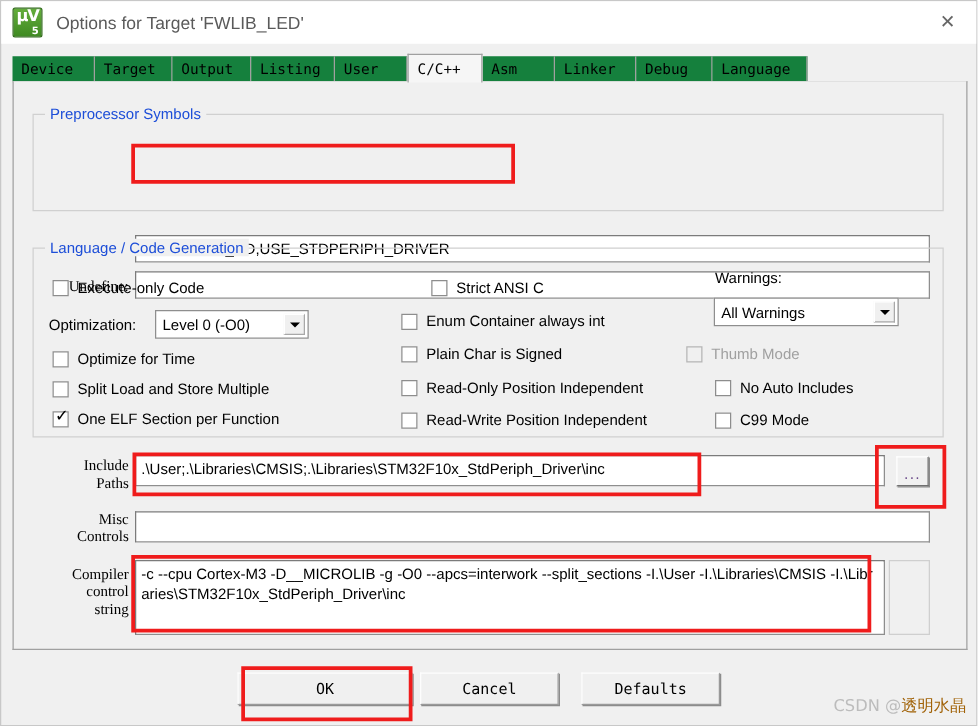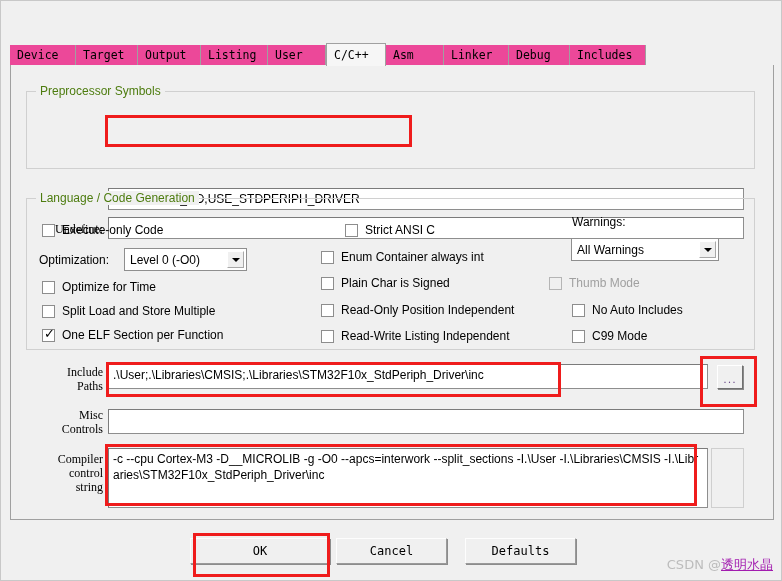--- a/index.html
+++ b/index.html
@@ -96,21 +96,21 @@
     font-family: "DejaVu Sans Mono", monospace;
   }
   .tab {
     position: absolute;
     top: 2px;
     height: 20px;
     line-height: 20px;
     padding: 0 7px;
     font-size: 11.5px;
     color: #000;
-    background: #ec4899;
+    background: #15803d;
     border-right: 1px solid #a0a0a0;
     box-sizing: border-box;
     white-space: nowrap;
   }
   .tab.active {
     top: 0px;
     height: 23px;
     line-height: 22px;
     background: #f6f6f6;
     border: 1px solid #a0a0a0;
@@ -145,21 +145,21 @@
     box-sizing: border-box;
     background: transparent;
   }
   .group-label {
     position: absolute;
     top: -8px;
     left: 9px;
     background: #f0f0f0;
     padding: 0 4px;
     font-size: 12px;
-    color: #4d7c0f;
+    color: #1d4ed8;
     white-space: nowrap;
   }
 
   
   .lbl {
     position: absolute;
     font-size: 12px;
     color: #000;
     white-space: nowrap;
   }
@@ -314,40 +314,48 @@
   .watermark {
     position: absolute;
     right: 8px;
     bottom: 6px;
     font-size: 13px;
     color: #bcbcbc;
     white-space: nowrap;
     z-index: 60;
     font-family: "DejaVu Sans", sans-serif;
   }
-  .watermark .cn { color: #a21caf; text-decoration: underline; }
+  .watermark .cn { color: #a16207; }
 </style>
 </head>
 <body>
 
 <div class="window">
 
+  <div class="titlebar">
+    <div class="app-icon">
+      <span class="mu">µV</span>
+        <span class="v5">5</span>
+    </div>
+    <div class="title-text">Options for Target 'FWLIB_LED'</div>
+    <div class="close-btn">✕</div>
+  </div>
 
   <div class="tabstrip">
     <div class="tab-gapline"></div>
     <div class="tab" style="left:0px;   width:66px;">Device</div>
     <div class="tab" style="left:66px;  width:62px;">Target</div>
     <div class="tab" style="left:128px; width:63px;">Output</div>
     <div class="tab" style="left:191px; width:67px;">Listing</div>
     <div class="tab" style="left:258px; width:58px;">User</div>
     <div class="tab active" style="left:316px; width:60px;">C/C++</div>
     <div class="tab" style="left:376px; width:58px;">Asm</div>
     <div class="tab" style="left:434px; width:65px;">Linker</div>
     <div class="tab" style="left:499px; width:61px;">Debug</div>
-    <div class="tab" style="left:560px; width:76px;">Includes</div>
+    <div class="tab" style="left:560px; width:76px;">Language</div>
   </div>
 
   <div class="page">
 
     <div class="group" style="left:15px; top:26px; width:729px; height:78px;">
       <div class="group-label">Preprocessor Symbols</div>
     </div>
     <div class="lbl right" style="left:32px; top:128px; width:60px;">Define:</div>
     <div class="tfield" style="left:97px; top:123px; width:636px; height:22px;">STM32F10X_HD,USE_STDPERIPH_DRIVER</div>
 
@@ -397,21 +405,21 @@
     <div class="cbrow" style="left:310px; top:211px;">
       <span class="cbox"></span>
       <span class="cblabel">Plain Char is Signed</span>
     </div>
     <div class="cbrow" style="left:310px; top:238px;">
       <span class="cbox"></span>
       <span class="cblabel">Read-Only Position Independent</span>
     </div>
     <div class="cbrow" style="left:310px; top:264px;">
       <span class="cbox"></span>
-      <span class="cblabel">Read-Write Listing Independent</span>
+      <span class="cblabel">Read-Write Position Independent</span>
     </div>
 
     <div class="lbl" style="left:561px; top:150px;">Warnings:</div>
     <div class="combo" style="left:560px; top:173px; width:148px; height:23px;">
       <span class="ctext">All Warnings</span>
       <span class="carrowbox">
           <span class="arrow-dn"></span>
         </span>
     </div>
 

